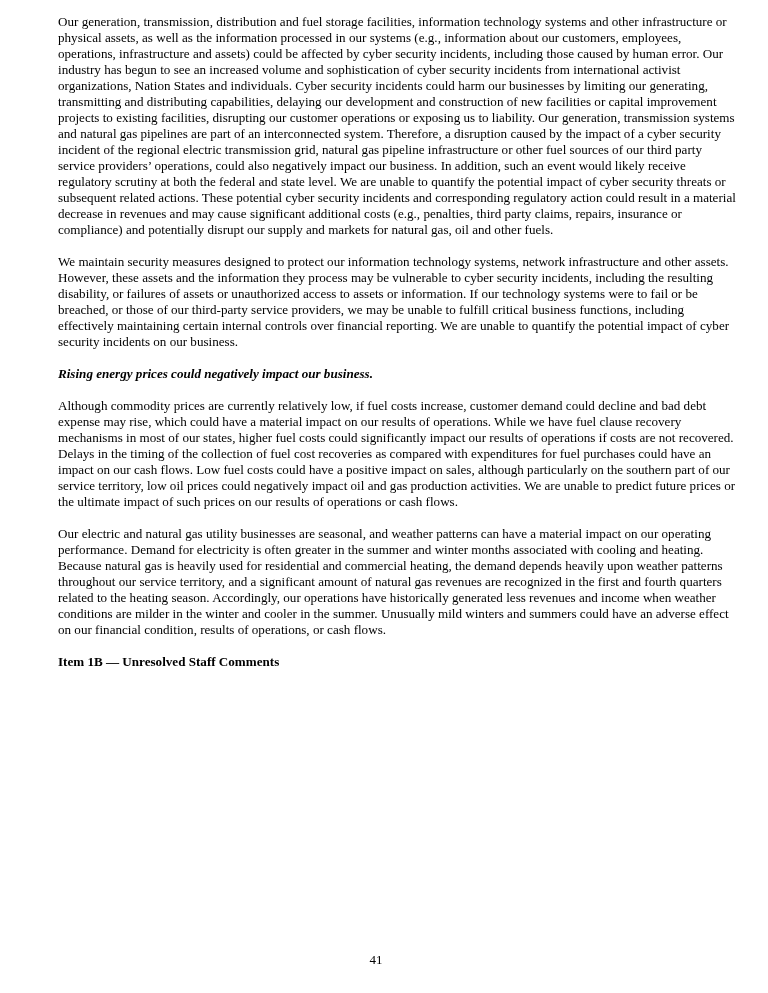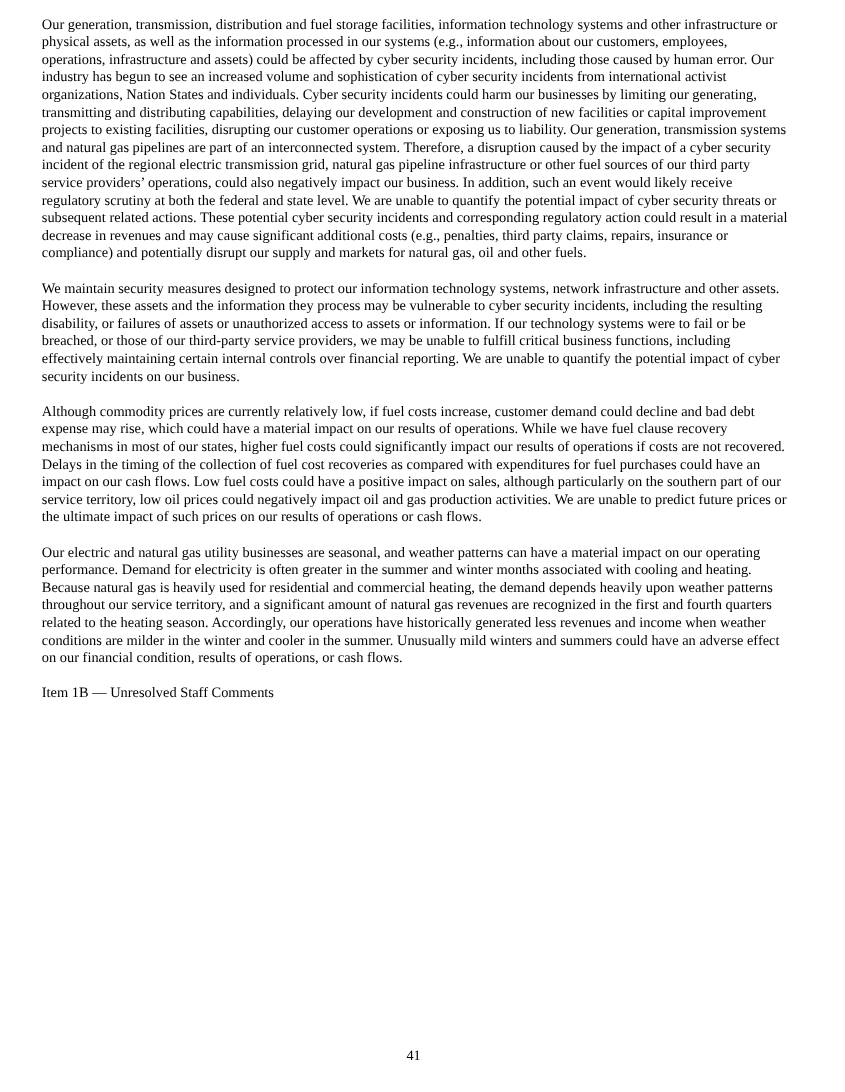--- a/index.html
+++ b/index.html
@@ -10,51 +10,52 @@
     body {
       width: 768px;
       height: 993px;
       position: relative;
       overflow: hidden;
       font-family: "Liberation Serif", serif;
       color: #000000;
     }
     .page {
       position: absolute;
-      left: 38px;
+      left: 58px;
       top: 14px;
       width: 680px;
       font-size: 13.1px;
       line-height: 16px;
     }
     .page p {
       margin: 0 0 16px 0;
       text-align: left;
     }
     .page .heading-italic {
       font-weight: bold;
       font-style: italic;
     }
     .page .heading-item {
-      font-weight: normal;
+      font-weight: bold;
     }
     .page-number {
       position: absolute;
       top: 952px;
       left: 0;
       width: 752px;
       text-align: center;
       font-size: 13px;
       font-family: "Liberation Serif", serif;
     }
   </style>
 </head>
 <body>
 
 <div class="page">
   <p>Our generation, transmission, distribution and fuel storage facilities, information technology systems and other infrastructure or physical assets, as well as the information processed in our systems (e.g., information about our customers, employees, operations, infrastructure and assets) could be affected by cyber security incidents, including those caused by human error.  Our industry has begun to see an increased volume and sophistication of cyber security incidents from international activist organizations, Nation States and individuals.  Cyber security incidents could harm our businesses by limiting our generating, transmitting and distributing capabilities, delaying our development and construction of new facilities or capital improvement projects to existing facilities, disrupting our customer operations or exposing us to liability.  Our generation, transmission systems and natural gas pipelines are part of an interconnected system.  Therefore, a disruption caused by the impact of a cyber security incident of the regional electric transmission grid, natural gas pipeline infrastructure or other fuel sources of our third party service providers’ operations, could also negatively impact our business.  In addition, such an event would likely receive regulatory scrutiny at both the federal and state level.  We are unable to quantify the potential impact of cyber security threats or subsequent related actions.  These potential cyber security incidents and corresponding regulatory action could result in a material decrease in revenues and may cause significant additional costs (e.g., penalties, third party claims, repairs, insurance or compliance) and potentially disrupt our supply and markets for natural gas, oil and other fuels.</p>
   <p>We maintain security measures designed to protect our information technology systems, network infrastructure and other assets.  However, these assets and the information they process may be vulnerable to cyber security incidents, including the resulting disability, or failures of assets or unauthorized access to assets or information.  If our technology systems were to fail or be breached, or those of our third-party service providers, we may be unable to fulfill critical business functions, including effectively maintaining certain internal controls over financial reporting. We are unable to quantify the potential impact of cyber security incidents on our business.</p>
+  <p class="heading-italic">Rising energy prices could negatively impact our business.</p>
   <p>Although commodity prices are currently relatively low, if fuel costs increase, customer demand could decline and bad debt expense may rise, which could have a material impact on our results of operations.  While we have fuel clause recovery mechanisms in most of our states, higher fuel costs could significantly impact our results of operations if costs are not recovered.  Delays in the timing of the collection of fuel cost recoveries as compared with expenditures for fuel purchases could have an impact on our cash flows.  Low fuel costs could have a positive impact on sales, although particularly on the southern part of our service territory, low oil prices could negatively impact oil and gas production activities.  We are unable to predict future prices or the ultimate impact of such prices on our results of operations or cash flows.</p>
   <p>Our electric and natural gas utility businesses are seasonal, and weather patterns can have a material impact on our operating performance.  Demand for electricity is often greater in the summer and winter months associated with cooling and heating.  Because natural gas is heavily used for residential and commercial heating, the demand depends heavily upon weather patterns throughout our service territory, and a significant amount of natural gas revenues are recognized in the first and fourth quarters related to the heating season.  Accordingly, our operations have historically generated less revenues and income when weather conditions are milder in the winter and cooler in the summer.  Unusually mild winters and summers could have an adverse effect on our financial condition, results of operations, or cash flows.</p>
   <p class="heading-item">Item 1B — Unresolved Staff Comments</p>
 </div>
 
 <div class="page-number">41</div>
 
 </body></html>

